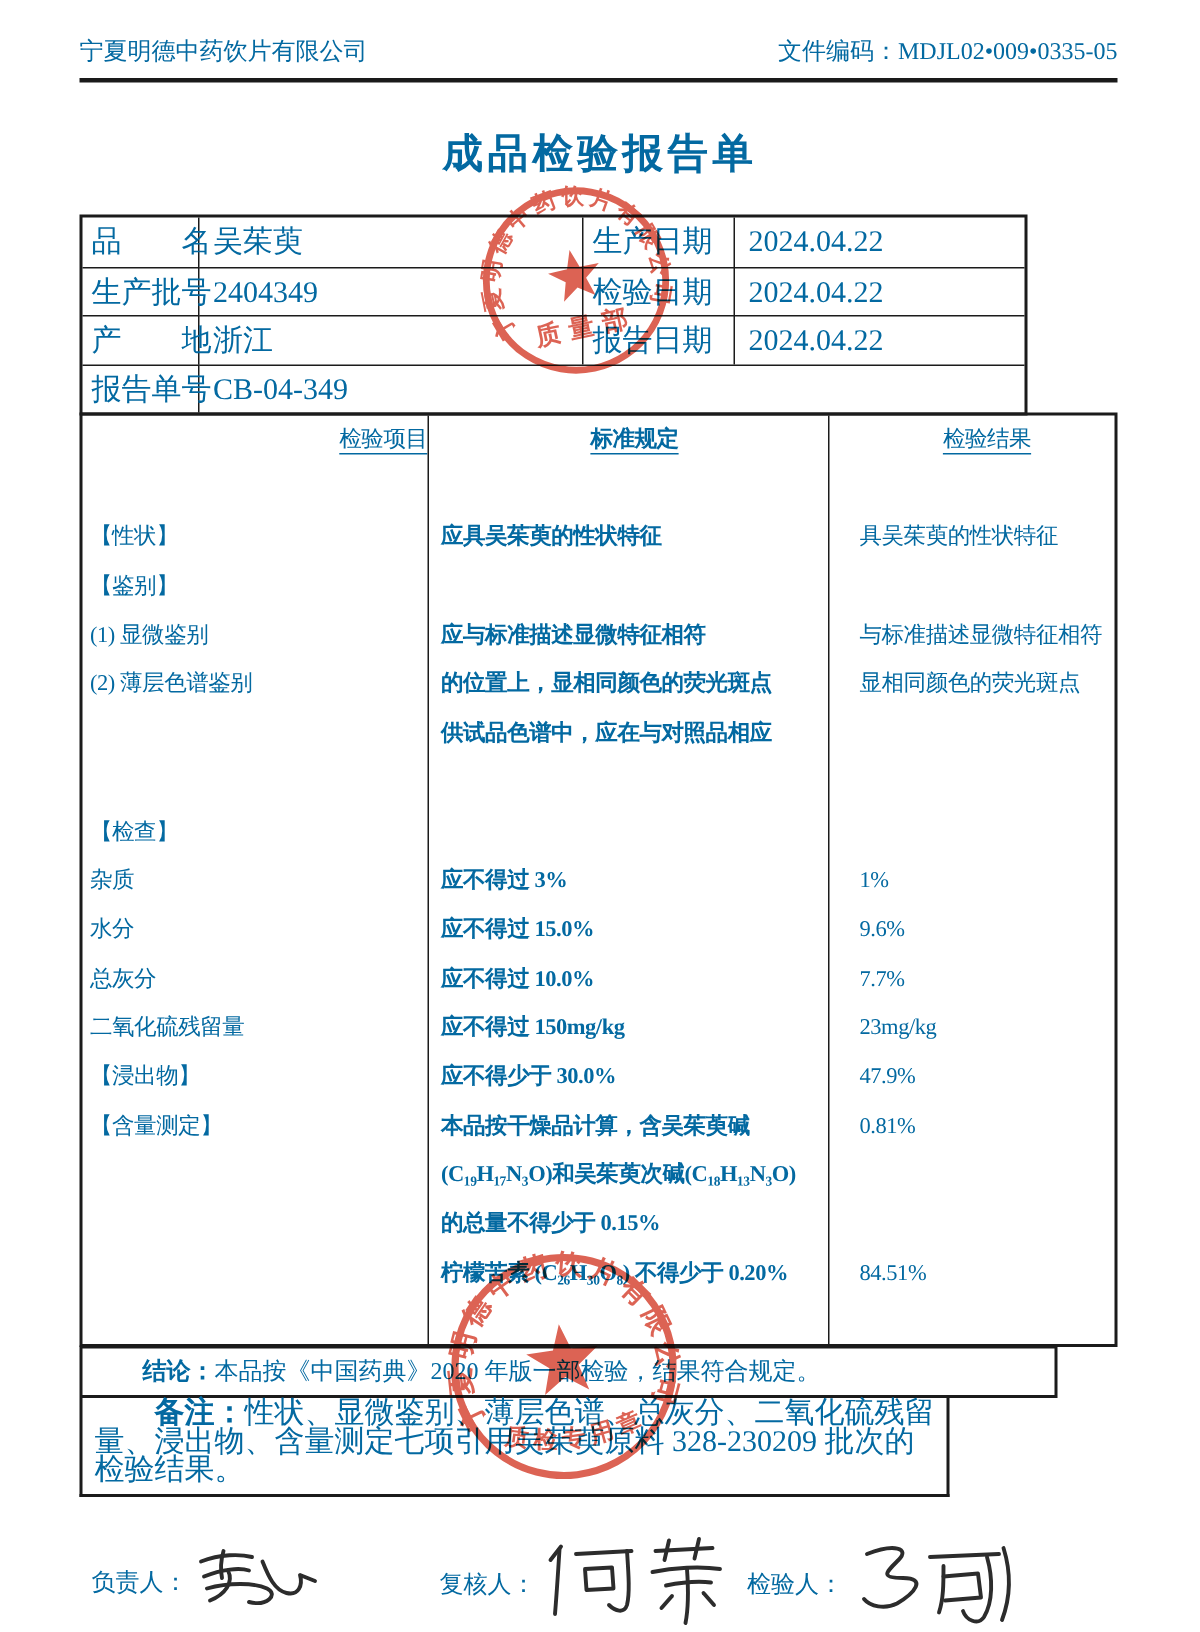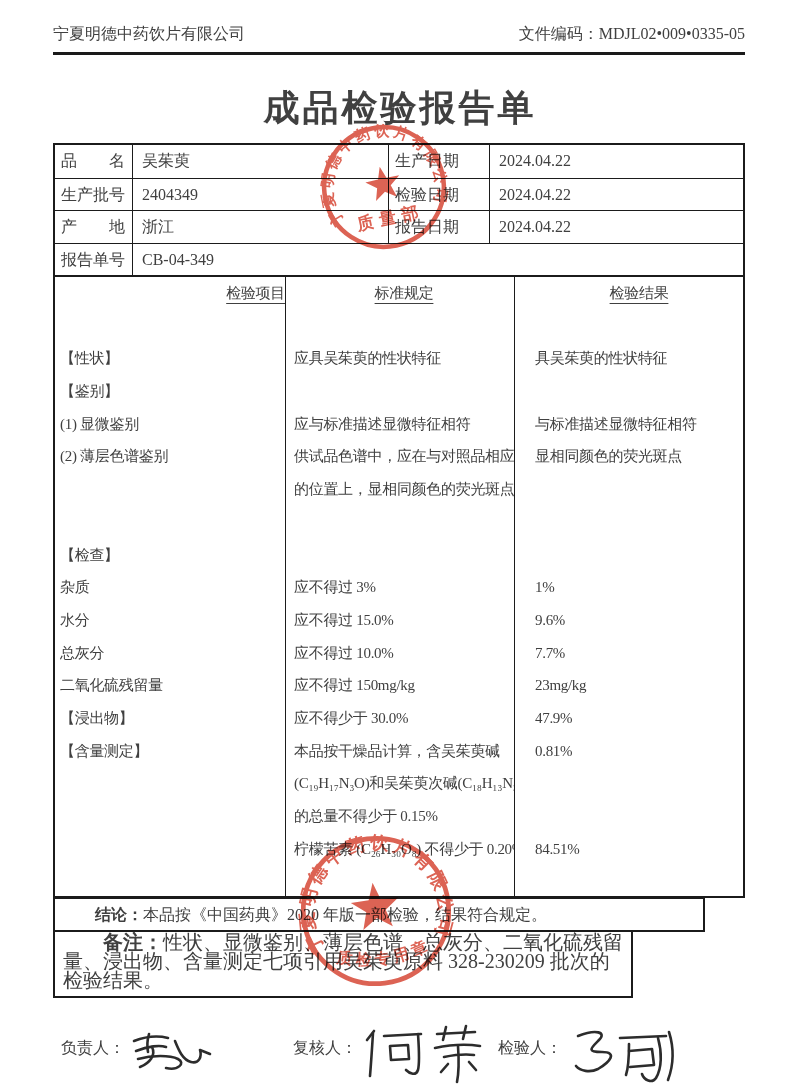--- a/index.html
+++ b/index.html
@@ -1,51 +1,51 @@
 <!DOCTYPE html>
 <html><head>
 <meta charset="utf-8">
 <style>
   * { margin:0; padding:0; box-sizing:border-box; }
   html,body { background:#fff; }
   .page {
     position:relative; width:800px; height:1088px; background:#ffffff;
-    font-family:"Liberation Serif","DejaVu Serif",serif; color:#404040;
+    font-family:"Liberation Serif","DejaVu Serif",serif; color:#0369a1;
     overflow:hidden;
   }
   
   .doc-header {
     position:absolute; left:53px; top:24px; width:692px;
     display:flex; justify-content:space-between; align-items:flex-end;
     padding-bottom:7px; border-bottom:3px solid #1a1a1a; font-size:16px;
   }
   
   .doc-title {
     position:absolute; left:0; top:84px; width:100%;
-    text-align:center; font-size:36px; font-weight:bold; letter-spacing:3px;
+    text-align:center; font-size:27px; font-weight:bold; letter-spacing:3px;
   }
   
   .info-table {
-    position:absolute; left:53px; top:143px; width:692px;
+    position:absolute; left:53px; top:143px; width:632px;
     border:2px solid #1b1b1b; display:grid;
-    grid-template-columns:78px 256px 101px 1fr; font-size:16px;
+    grid-template-columns:78px 256px 101px 1fr; font-size:20px;
   }
   .it-cell { height:32.5px; line-height:32.5px; padding-left:9px; white-space:nowrap; }
   .it-label { padding-left:6px; }
   .br { border-right:1px solid #1b1b1b; }
   .bt { border-top:1px solid #1b1b1b; }
   .it-span3 { grid-column:2 / 5; }
   
   .main-table {
     position:absolute; left:53px; top:275px; width:692px; height:623px;
     border:2px solid #1b1b1b; display:flex; font-size:15px;
   }
   .mt-col { height:100%; overflow:hidden; }
   .mt-col0 { width:230px; padding-left:5px; }
-  .mt-col1 { width:230px; border-left:1px solid #1b1b1b; border-right:1px solid #1b1b1b; padding-left:8px; }
+  .mt-col1 { width:268px; border-left:1px solid #1b1b1b; border-right:1px solid #1b1b1b; padding-left:8px;font-weight:bold; }
   .mt-col2 { flex:1; padding-left:8px;margin-left:12px; }
   .mt-line { height:32.7px; line-height:32.7px; white-space:nowrap; letter-spacing:-0.3px; }
   .mt-header-line { text-align:center; padding-left:0; }
   .mt-col0 .mt-header-line { text-align:right; padding-left:12px; }
   .mt-header-text { text-decoration:underline; text-underline-offset:5px; }
   
   .conclusion-box {
     position:absolute; left:53px; top:897px; width:652px; height:35px;
     border:2px solid #1b1b1b; font-size:16px; line-height:31px; padding-left:10px;
     white-space:nowrap;
@@ -53,21 +53,21 @@
   .remark-box {
     position:absolute; left:53px; top:932px; width:580px; height:66px;
     border:2px solid #1b1b1b; border-top:none; font-size:20px; line-height:19px;
     padding:1px 8px 0 8px;
   }
   .remark-box p { text-indent:2em; }
   .bold-label { font-weight:bold; }
   .indent { display:inline-block; width:30px; }
   
   .signatures { position:absolute; left:53px; top:1030px; width:692px; height:58px; }
-  .sig-group { position:absolute; top:0; display:flex; align-items:flex-start; }
+  .sig-group { position:absolute; top:0; display:flex; align-items:center; }
   .sig-label { font-size:16px; line-height:36px; white-space:nowrap; }
   .sig-svg { margin-top:-6px; }
   .sig-svg path { fill:none; stroke:#2c2c2c; stroke-width:2.6; stroke-linecap:round; stroke-linejoin:round; }
   
   .stamp { position:absolute; mix-blend-mode:multiply; opacity:0.82; pointer-events:none; }
   .stamp-top { left:316px; top:122px; width:136px; height:130px; transform:rotate(-12deg); }
   .stamp-bottom { left:293px; top:832px; width:166px; height:158px; transform:rotate(-7deg); }
   .stamp text { font-family:"Liberation Serif","DejaVu Serif",serif; font-weight:bold; }
 </style>
 </head>
@@ -123,22 +123,22 @@
         <div class="mt-line"></div>
         <div class="mt-line"></div>
         <div class="mt-line"></div>
       </div>
     <div class="mt-col mt-col1">
         <div class="mt-line mt-header-line"><span class="mt-header-text">标准规定</span></div>
         <div class="mt-line"></div>
         <div class="mt-line">应具吴茱萸的性状特征</div>
         <div class="mt-line"></div>
         <div class="mt-line">应与标准描述显微特征相符</div>
+        <div class="mt-line">的位置上，显相同颜色的荧光斑点</div>
         <div class="mt-line">供试品色谱中，应在与对照品相应</div>
-        <div class="mt-line">的位置上，显相同颜色的荧光斑点</div>
         <div class="mt-line"></div>
         <div class="mt-line"></div>
         <div class="mt-line">应不得过 3%</div>
         <div class="mt-line">应不得过 15.0%</div>
         <div class="mt-line">应不得过 10.0%</div>
         <div class="mt-line">应不得过 150mg/kg</div>
         <div class="mt-line">应不得少于 30.0%</div>
         <div class="mt-line">本品按干燥品计算，含吴茱萸碱</div>
         <div class="mt-line">(C₁₉H₁₇N₃O)和吴茱萸次碱(C₁₈H₁₃N₃O)</div>
         <div class="mt-line">的总量不得少于 0.15%</div>

